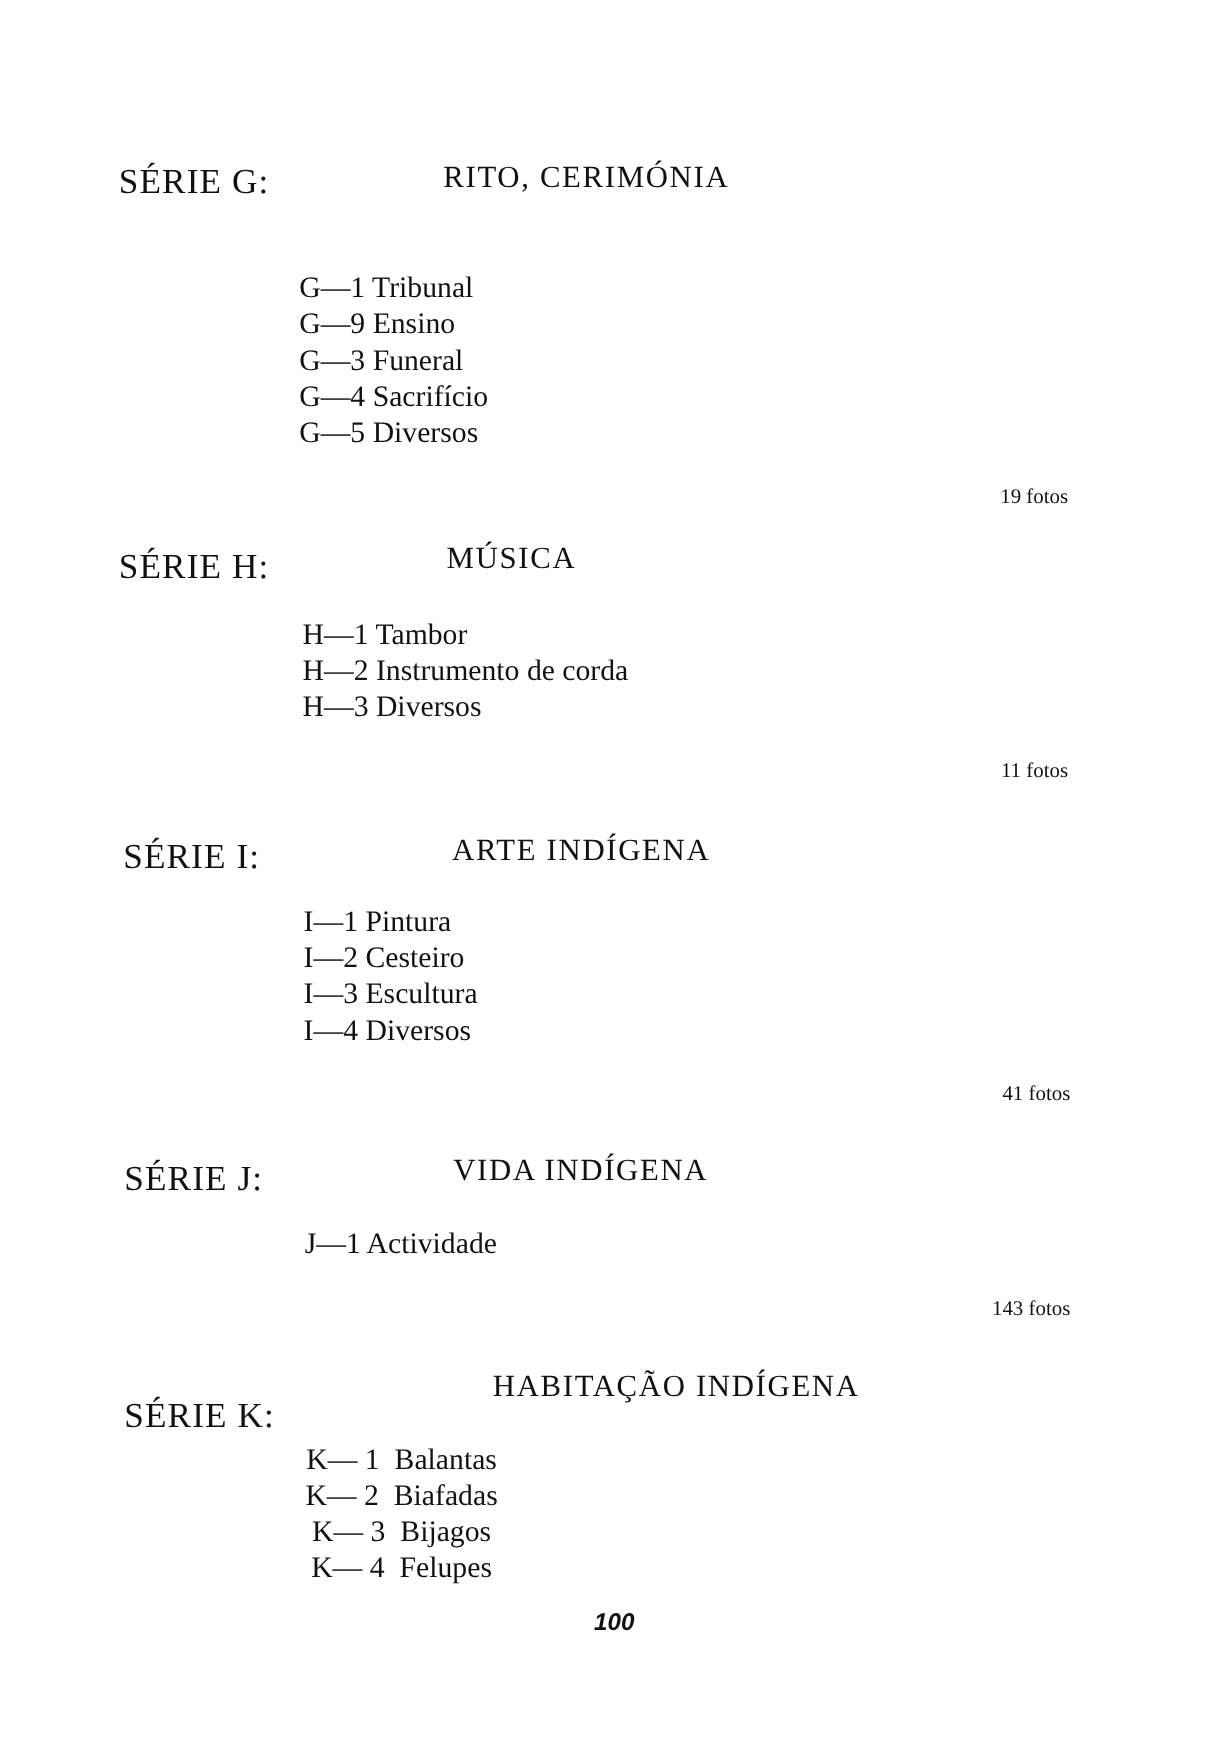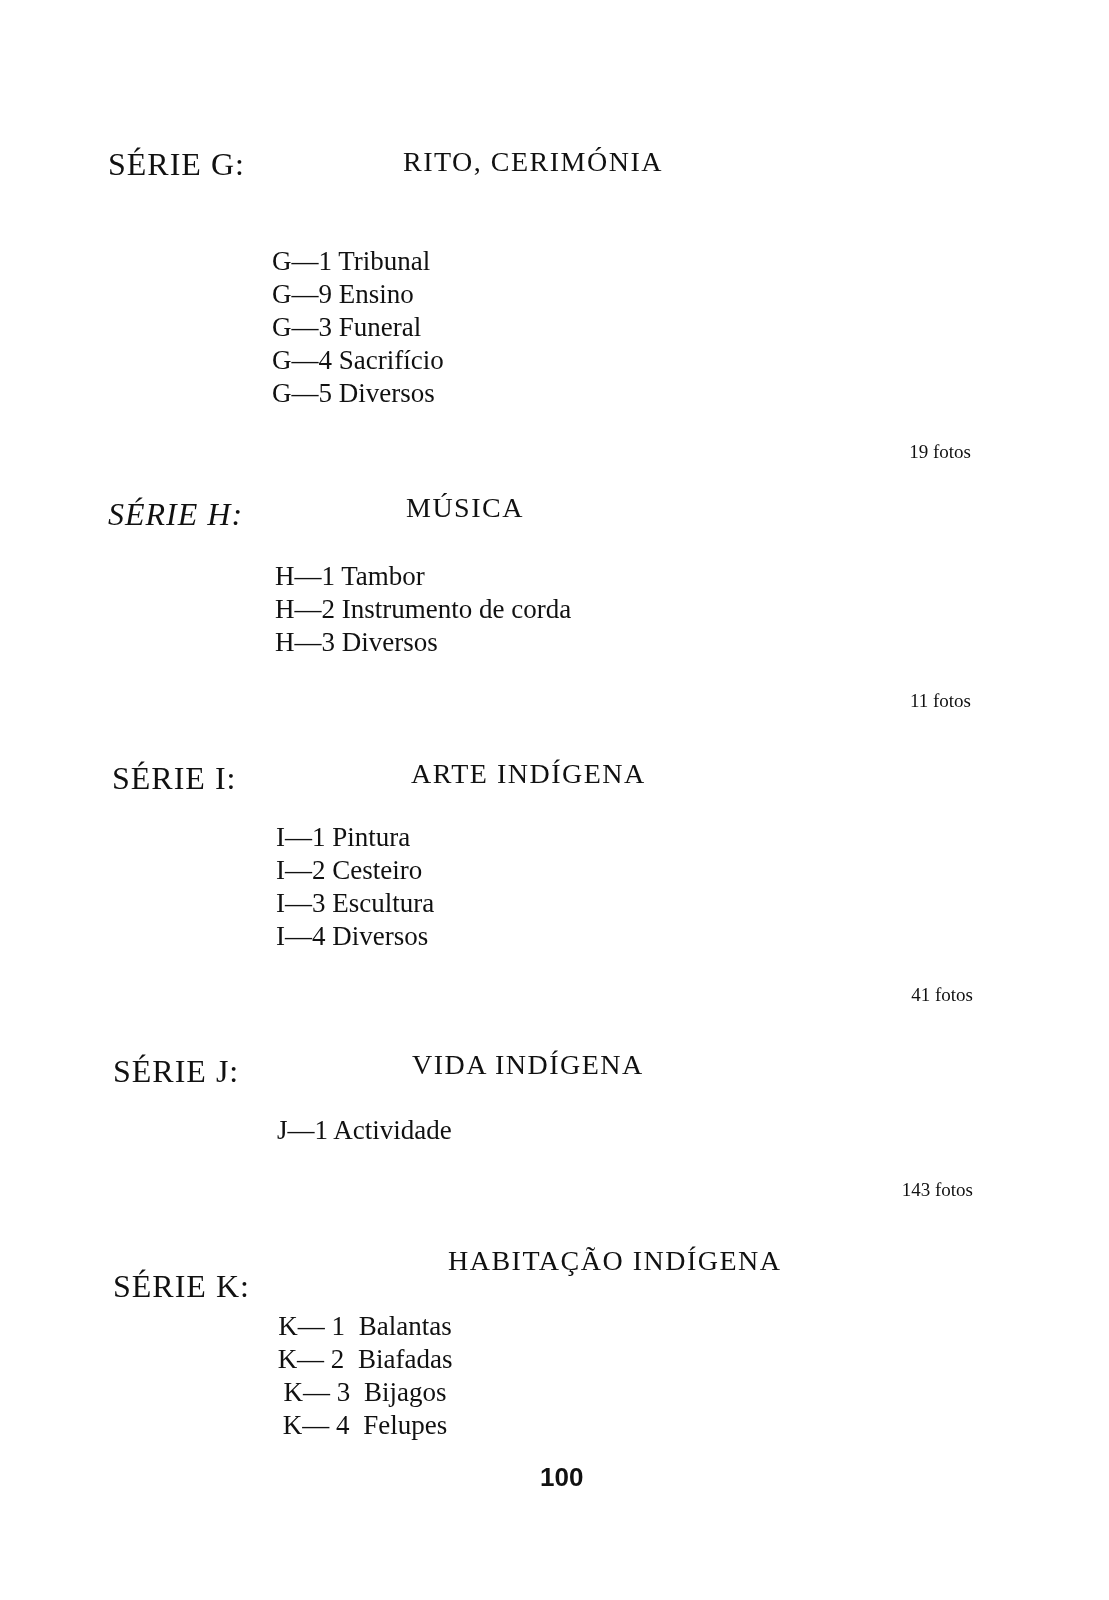--- a/index.html
+++ b/index.html
@@ -7,38 +7,38 @@
       width: 1109px; height: 1600px; position: relative; overflow: hidden;
       font-family: "Liberation Serif", "DejaVu Serif", serif;
       color: #111111;
     }
     .abs { position: absolute; white-space: nowrap; }
     .series-label { font-size: 32px; letter-spacing: 1px; }
     .series-title { font-size: 28px; letter-spacing: 1.5px; }
     .item { font-size: 27px; line-height: 33px; }
     .item .code { display: inline-block; }
     .count { font-size: 19px; }
-    .page-num { font-size: 26px; font-weight: bold; font-family: "Liberation Sans", "DejaVu Sans", sans-serif; }
+    .page-num { font-size: 22px; font-weight: bold; font-family: "Liberation Sans", "DejaVu Sans", sans-serif; font-style: italic; }
     .list { position: absolute; }
   </style>
 </head>
 <body>
 
 <div class="abs series-label" style="left:108px; top:146px;">SÉRIE G:</div>
 <div class="abs series-title" style="left:403px; top:146px;">RITO, CERIMÓNIA</div>
 <div class="list" style="left:272px; top:245px;">
   <div class="item"><span class="code">G—1</span> <span>Tribunal</span></div>
   <div class="item"><span class="code">G—9</span> <span>Ensino</span></div>
   <div class="item"><span class="code">G—3</span> <span>Funeral</span></div>
   <div class="item"><span class="code">G—4</span> <span>Sacrifício</span></div>
   <div class="item"><span class="code">G—5</span> <span>Diversos</span></div>
 </div>
 <div class="abs count" style="right:138px; top:441px;">19 fotos</div>
 
-<div class="abs series-label" style="left:108px; top:496px;font-style:italic;">SÉRIE H:</div>
+<div class="abs series-label" style="left:108px; top:496px;">SÉRIE H:</div>
 <div class="abs series-title" style="left:406px; top:492px;">MÚSICA</div>
 <div class="list" style="left:275px; top:560px;">
   <div class="item"><span class="code">H—1</span> <span>Tambor</span></div>
   <div class="item"><span class="code">H—2</span> <span>Instrumento de corda</span></div>
   <div class="item"><span class="code">H—3</span> <span>Diversos</span></div>
 </div>
 <div class="abs count" style="right:138px; top:690px;">11 fotos</div>
 
 <div class="abs series-label" style="left:112px; top:760px;">SÉRIE I:</div>
 <div class="abs series-title" style="left:411px; top:758px;">ARTE INDÍGENA</div>

